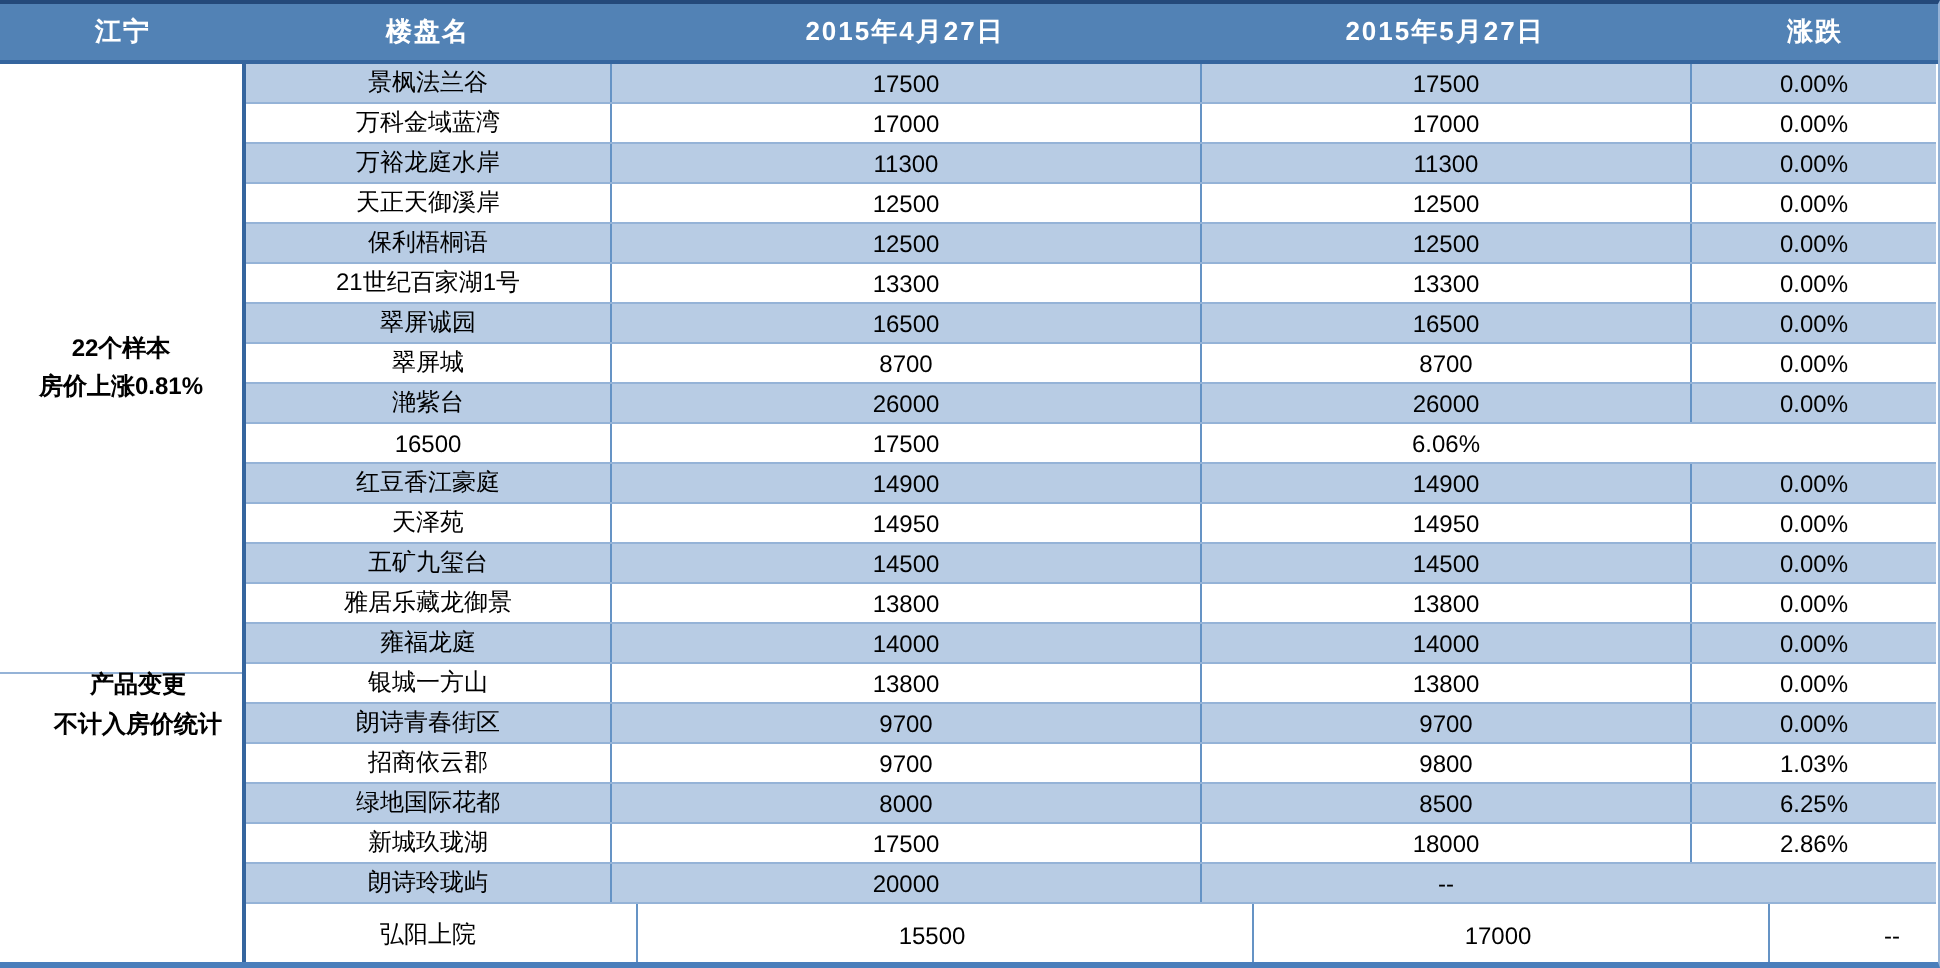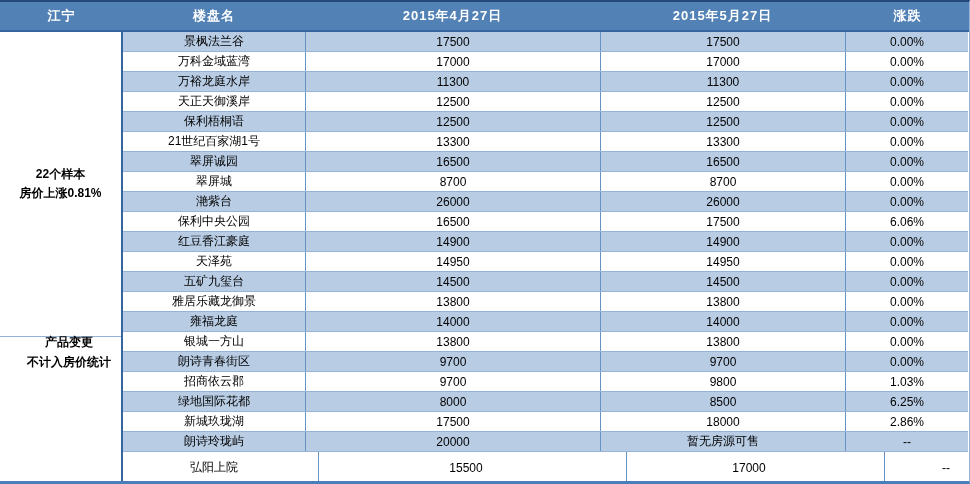--- a/index.html
+++ b/index.html
@@ -157,21 +157,20 @@
     <div class="t-cell">8700</div>
     <div class="t-cell">0.00%</div>
   </div>
         <div class="t-row alt">
     <div class="t-cell">滟紫台</div>
     <div class="t-cell">26000</div>
     <div class="t-cell">26000</div>
     <div class="t-cell">0.00%</div>
   </div>
         <div class="t-row">
-    <div class="t-cell">保利中央公园</div>
     <div class="t-cell">16500</div>
     <div class="t-cell">17500</div>
     <div class="t-cell">6.06%</div>
   </div>
         <div class="t-row alt">
     <div class="t-cell">红豆香江豪庭</div>
     <div class="t-cell">14900</div>
     <div class="t-cell">14900</div>
     <div class="t-cell">0.00%</div>
   </div>
@@ -225,21 +224,20 @@
   </div>
         <div class="t-row">
     <div class="t-cell">新城玖珑湖</div>
     <div class="t-cell">17500</div>
     <div class="t-cell">18000</div>
     <div class="t-cell">2.86%</div>
   </div>
         <div class="t-row alt">
     <div class="t-cell">朗诗玲珑屿</div>
     <div class="t-cell">20000</div>
-    <div class="t-cell">暂无房源可售</div>
     <div class="t-cell">--</div>
   </div>
         <div class="t-row last">
     <div class="t-cell">弘阳上院</div>
     <div class="t-cell">15500</div>
     <div class="t-cell">17000</div>
     <div class="t-cell">--</div>
   </div>
       </div>
   </div>

